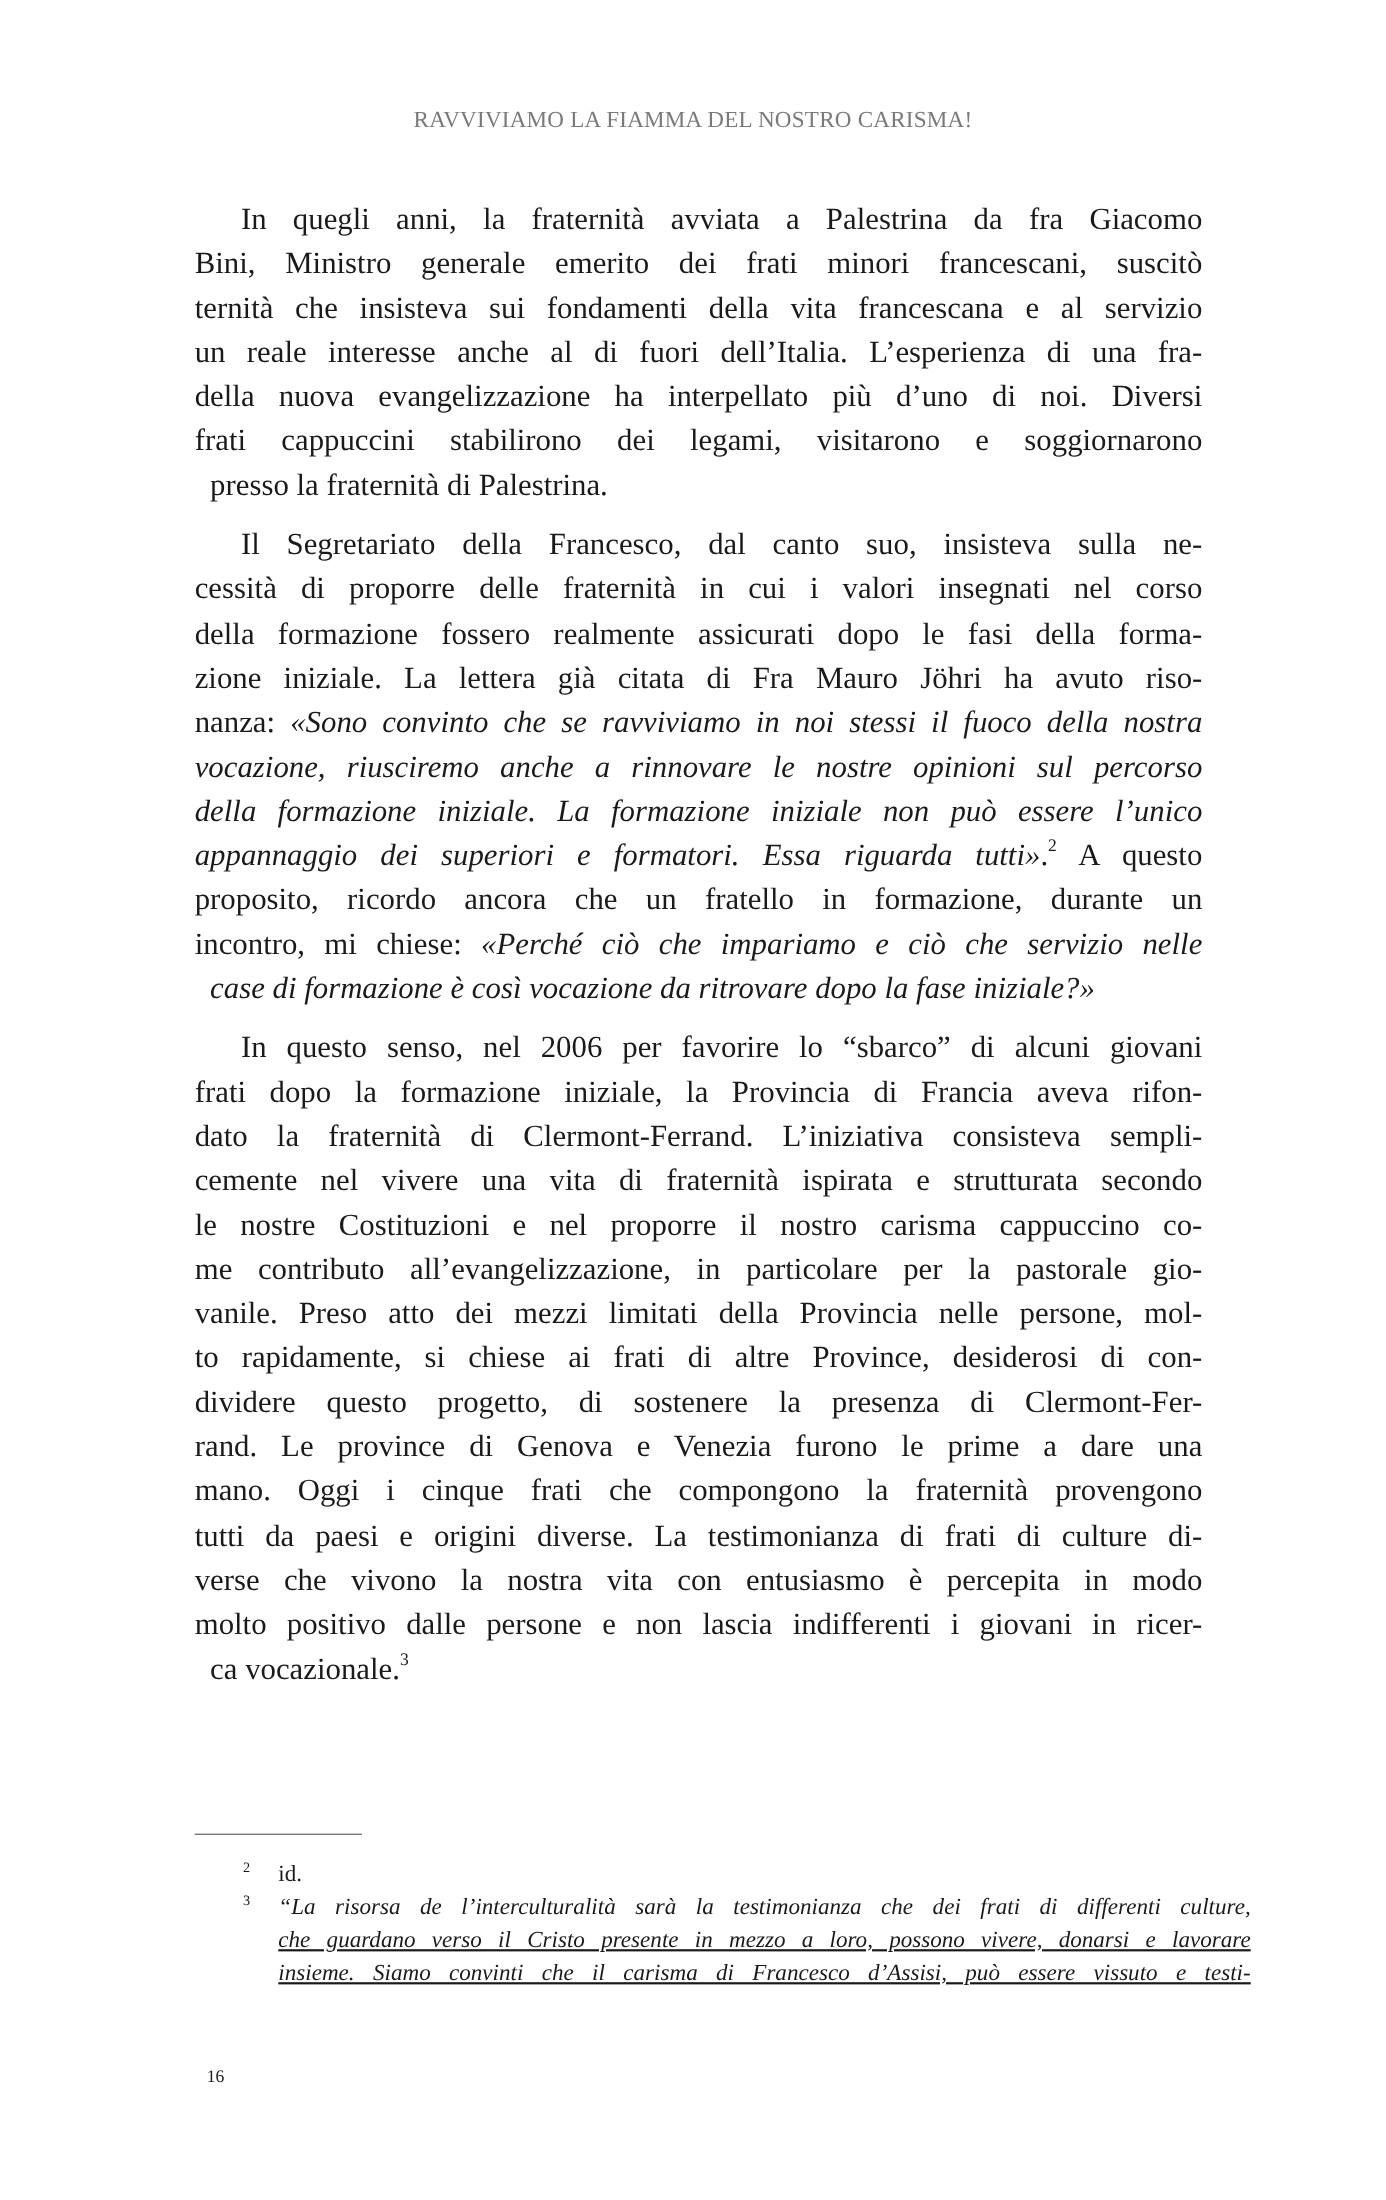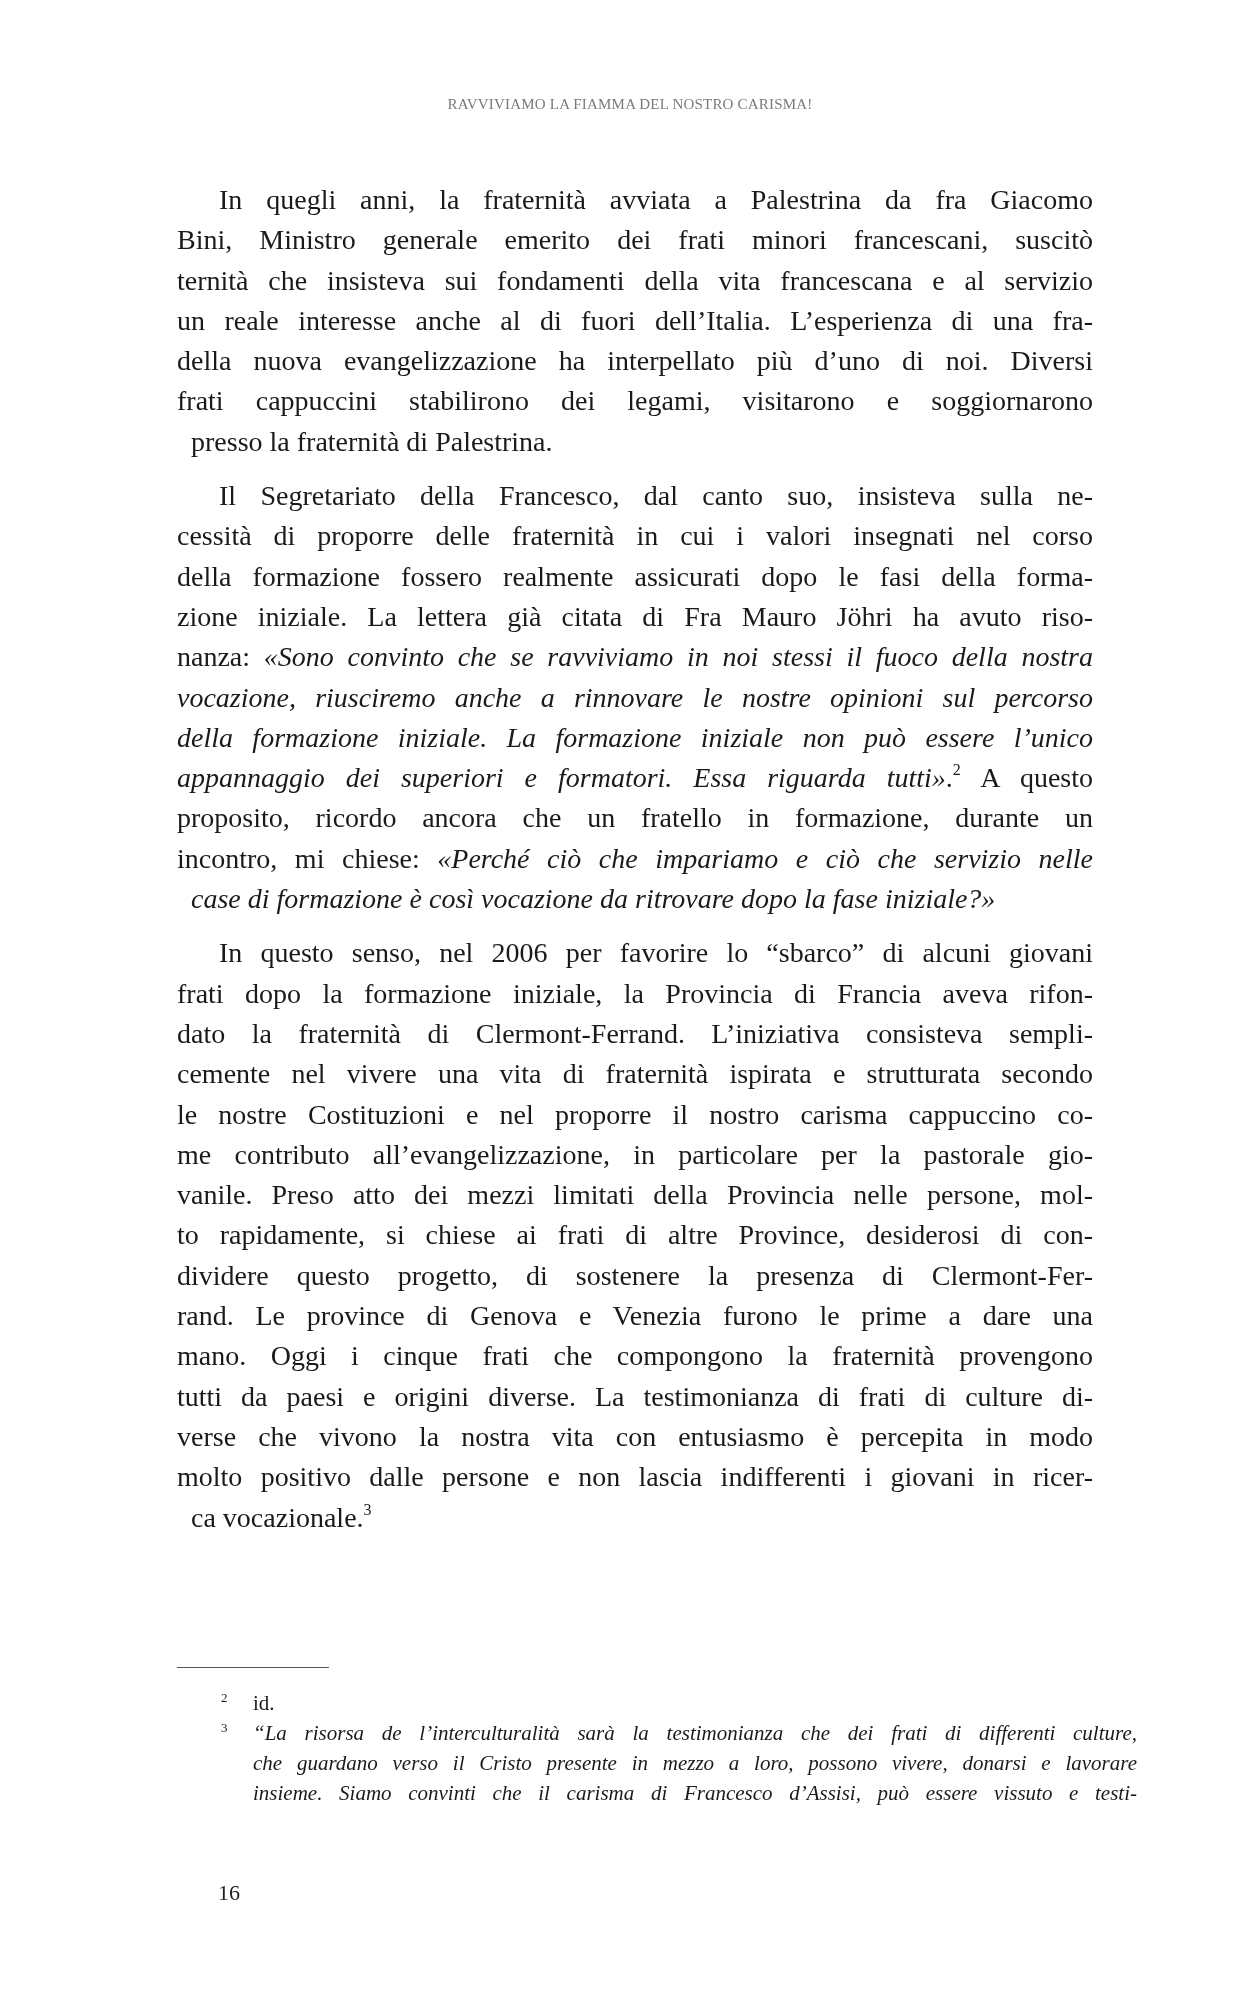--- a/index.html
+++ b/index.html
@@ -1,31 +1,31 @@
 <!DOCTYPE html>
 <html><head>
 <meta charset="utf-8">
 <style>
   html,body{margin:0;padding:0;background:#fff;}
   body{width:1260px;height:2000px;position:relative;overflow:hidden;font-family:"Liberation Serif","DejaVu Serif",serif;color:#1a1a1a;}
-  .header{position:absolute;top:96px;left:0;width:1260px;text-align:center;font-size:15px;letter-spacing:0.2px;color:#7a7a7a;}
+  .header{position:absolute;top:96px;left:0;width:1260px;text-align:center;font-size:21px;letter-spacing:0.2px;color:#7a7a7a;}
   .body{position:absolute;left:177px;width:916px;top:180px;}
   .line{display:block;height:40.3px;line-height:40.3px;font-size:28px;text-align:justify;text-align-last:justify;white-space:nowrap;overflow:visible;}
   .line.last{text-align-last:left;margin-left:14px;}
   .line.indent{padding-left:42px;}
   .gap{height:14px;}
   i{font-style:italic;}
   sup{font-size:16px;line-height:0;vertical-align:12px;}
   .rule{position:absolute;left:177px;top:1667px;width:152px;height:1px;background:#555;}
   .fn{position:absolute;left:177px;width:916px;top:1688px;font-size:21px;margin-left:44px;}
   .fn .fline{display:block;height:30px;line-height:30px;white-space:nowrap;text-align:justify;text-align-last:justify;}
   .fn .fline.last{text-align-last:left;}
   .fn .num{display:inline-block;width:32px;font-size:13px;vertical-align:8px;line-height:0;}
-  .fn .cont{padding-left:32px;}
-  .pagenum{position:absolute;left:188px;top:1880px;font-size:22px;color:#222;margin-left:30px;}
+  .fn .cont{padding-left:32px;text-decoration:underline;}
+  .pagenum{position:absolute;left:188px;top:1880px;font-size:16px;color:#222;}
 </style>
 </head>
 <body>
 
 <div class="header">RAVVIVIAMO LA FIAMMA DEL NOSTRO CARISMA!</div>
 
 <div class="body">
   <div>
     <span class="line indent">In quegli anni, la fraternità avviata a Palestrina da fra Giacomo</span>
     <span class="line">Bini, Ministro generale emerito dei frati minori francescani, suscitò</span>

